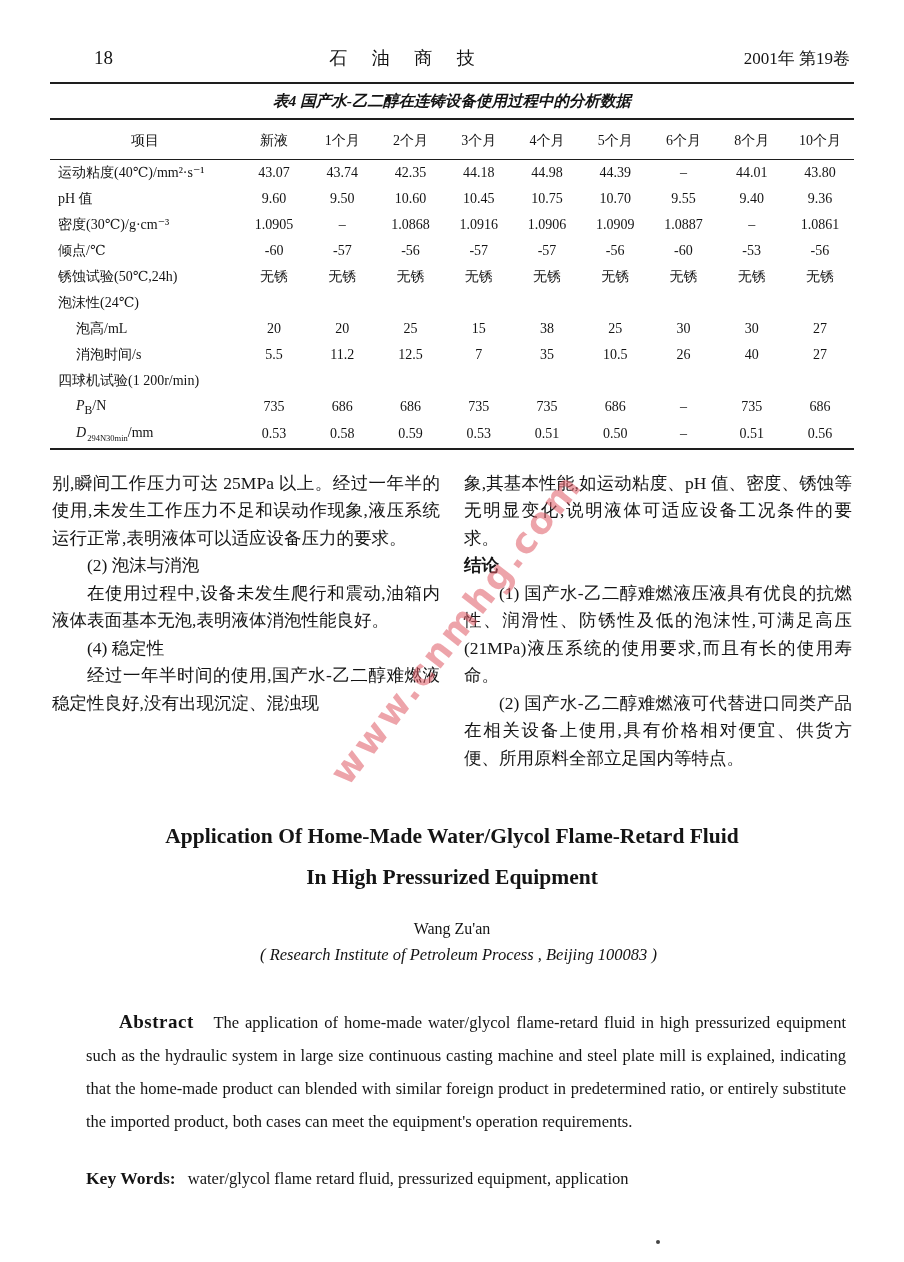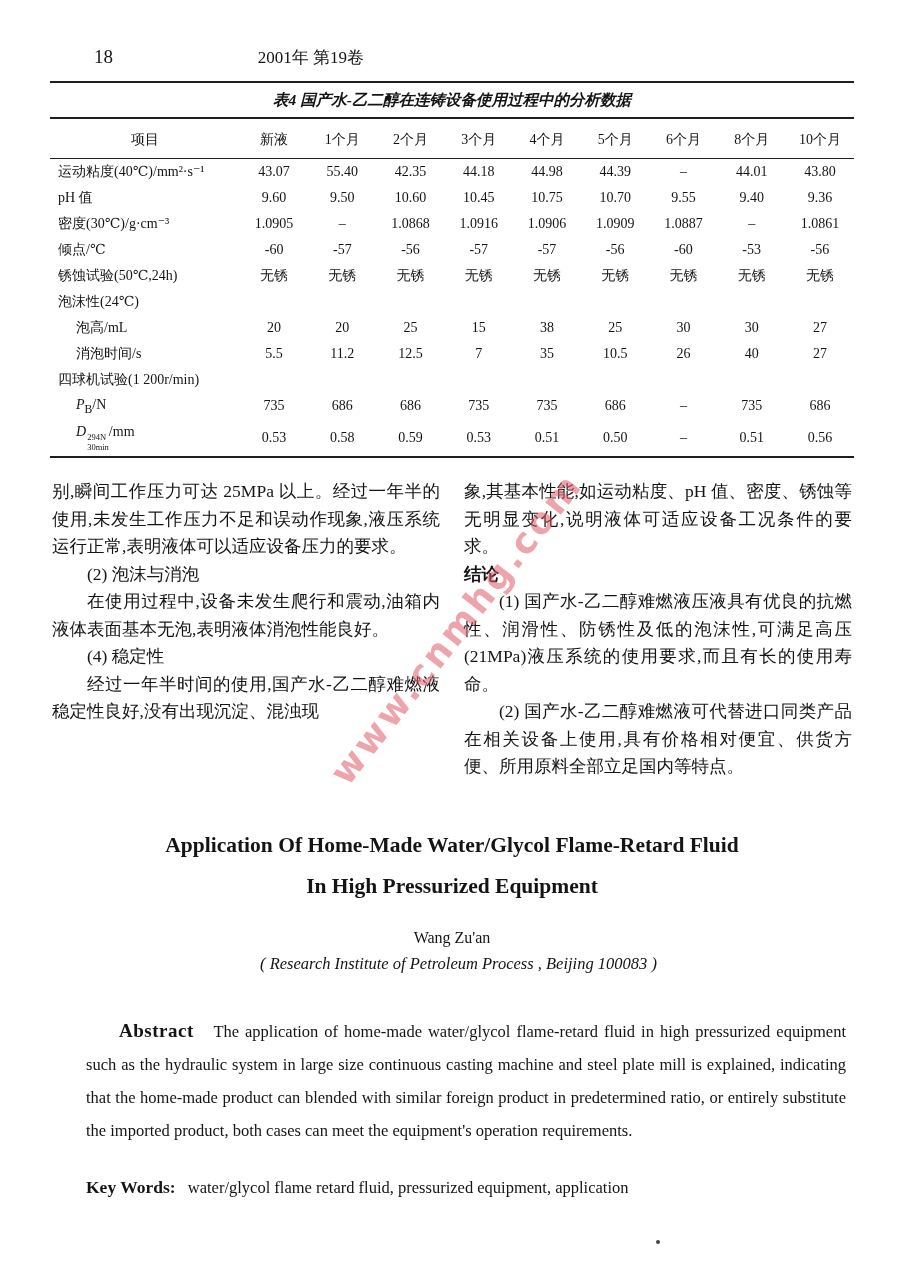--- a/index.html
+++ b/index.html
@@ -18,21 +18,21 @@
 
   
   .table-caption { text-align:center; font-weight:bold; font-size:15.5px; margin:7px 0 6px 0;font-style:italic; }
   table.analysis { margin:0 50px; width:804px; border-collapse:collapse; table-layout:fixed;
     border-top:2.5px solid #1e1e1e; border-bottom:2.5px solid #1e1e1e; font-size:14px; }
   table.analysis thead th { border-bottom:1.5px solid #1e1e1e; padding:12px 0 9px 0; font-weight:normal; text-align:center; }
   table.analysis tbody th { font-weight:normal; text-align:left; padding:4px 0 4px 8px; white-space:nowrap; }
   table.analysis tbody th.indent { padding-left:26px; }
   table.analysis td { text-align:center; padding:4px 0; }
   table.analysis thead th:first-child { text-align:center; }
-  .stack { display:inline-flex; flex-direction:column; font-size:8.5px; line-height:1.15; vertical-align:-4px; margin-left:1px; }
+  .stack { display:inline-flex; flex-direction:row; font-size:8.5px; line-height:1.15; vertical-align:-4px; margin-left:1px; }
   
   .columns { display:flex; gap:24px; margin:20px 52px 0 52px; }
   .col { flex:1; font-size:17.5px; line-height:27.5px; text-align:justify; }
   .col p { margin:0; }
   .pindent { text-indent:2em; }
   .pbold { font-weight:bold; }
   
   .watermark {
     position:absolute; left:248px; top:608px; width:416px; text-align:center;
     font-family:"DejaVu Sans","Liberation Sans",sans-serif;
@@ -49,20 +49,21 @@
   .keywords b { font-size:17.5px; margin-right:8px; }
   .speck { position:absolute; left:656px; top:1240px; width:4px; height:4px; background:#444; border-radius:50%; }
 </style>
 </head>
 <body>
 
 <div class="page">
 
   <div class="page-header">
     <span class="page-num">18</span>
+    <span class="journal-title">石 油 商 技</span>
     <span class="issue-info">2001年  第19卷</span>
   </div>
   <hr class="header-rule">
 
   <div class="table-caption">表4  国产水-乙二醇在连铸设备使用过程中的分析数据</div>
   <table class="analysis" id="analysis-table">
       <colgroup>
         <col style="width: 190px;">
         <col>
         <col>
@@ -85,21 +86,21 @@
           <th>5个月</th>
           <th>6个月</th>
           <th>8个月</th>
           <th>10个月</th>
         </tr>
       </thead>
       <tbody>
         <tr>
           <th>运动粘度(40℃)/mm²·s⁻¹</th>
           <td>43.07</td>
-          <td>55.40</td>
+          <td>43.74</td>
           <td>42.35</td>
           <td>44.18</td>
           <td>44.98</td>
           <td>44.39</td>
           <td>–</td>
           <td>44.01</td>
           <td>43.80</td>
         </tr>
         <tr>
           <th>pH 值</th>

